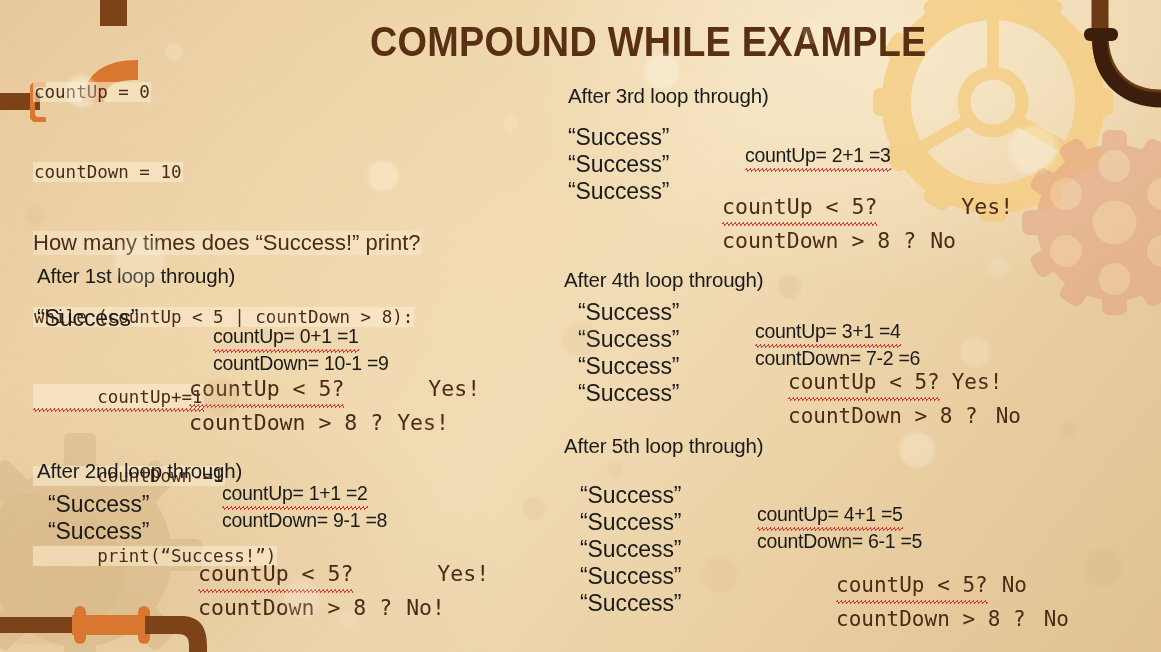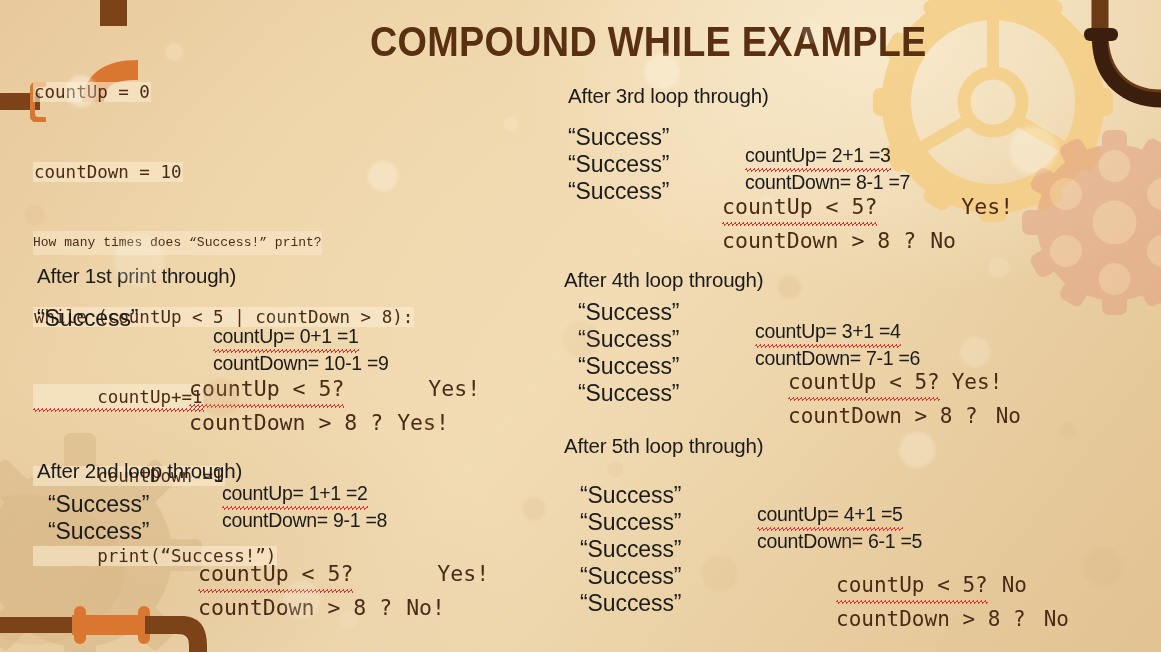--- a/index.html
+++ b/index.html
@@ -101,22 +101,22 @@
   #code-block .ln { display: block; }
   #code-block .ln > span {
     background: rgba(250,234,205,.62);
     padding: 0 1px;
   }
   #code-block .gap { height: 13px; display: block; }
 
   #question {
     position: absolute;
     left: 33px; top: 231px;
-    font-family: Liberation Mono, monospace;
-    font-size: 13px;
+    font-family: Liberation Sans, sans-serif;
+    font-size: 22px;
     line-height: 24px;
     color: #4a2b16;
     white-space: pre;
     background: rgba(250,234,205,.50);
   }
 
   
   .loop { position: absolute; }
 
   .loop-head {
@@ -294,21 +294,21 @@
     <span class="gap"></span>
     <span class="ln"><span>while (countUp &lt; 5 | countDown &gt; 8):</span></span>
     <span class="ln"><span class="sq sq-mono">      countUp+=1</span></span>
     <span class="ln"><span>      countDown-=1</span></span>
     <span class="ln"><span>      print(“Success!”)</span></span>
   </div>
 
   <div id="question">How many times does “Success!” print?</div>
 
   <div class="loop" style="left:0; top:0;">
-    <div class="loop-head" style="position:absolute; left:37px; top:264px;">After 1st print through)</div>
+    <div class="loop-head" style="position:absolute; left:37px; top:264px;">After 1st loop through)</div>
 
     <div class="success-col" style="left:37px; top:305px;">
       <div class="s">“Success”</div>
     </div>
 
     <div class="vals" style="left:213px; top:303px;">
       <div class="v"><span class="sq">countUp= 0+1 =1</span></div>
       <div class="v">countDown= 10-1 =9</div>
     </div>
 
@@ -341,42 +341,41 @@
     <div class="loop-head" style="position:absolute; left:568px; top:84px;">After 3rd loop through)</div>
 
     <div class="success-col" style="left:568px; top:124px;">
       <div class="s">“Success”</div>
       <div class="s">“Success”</div>
       <div class="s">“Success”</div>
     </div>
 
     <div class="vals" style="left:745px; top:122px;">
       <div class="v"><span class="sq">countUp= 2+1 =3</span></div>
-      <div class="v">countDown= 8-1 =7</div>
     </div>
 
     <div class="checks" style="left:722px; top:190px;">
       <div class="c"><span class="sq sq-mono">countUp &lt; 5?</span><span style="display:inline-block;width:84px"></span><span>Yes!</span></div>
       <div class="c"><span>countDown &gt; 8 ?</span><span style="display:inline-block;width:14px"></span><span>No</span></div>
     </div>
   </div>
 
   <div class="loop" style="left:0; top:0;">
     <div class="loop-head" style="position:absolute; left:564px; top:268px;">After 4th loop through)</div>
 
     <div class="success-col" style="left:578px; top:299px;">
       <div class="s">“Success”</div>
       <div class="s">“Success”</div>
       <div class="s">“Success”</div>
       <div class="s">“Success”</div>
     </div>
 
     <div class="vals" style="left:755px; top:298px;">
       <div class="v"><span class="sq">countUp= 3+1 =4</span></div>
-      <div class="v">countDown= 7-1 =6</div>
+      <div class="v">countDown= 7-2 =6</div>
     </div>
 
     <div class="checks" style="left:788px; top:365px;">
       <div class="c small"><span class="sq sq-mono">countUp &lt; 5?</span><span style="display:inline-block;width:12px"></span><span>Yes!</span></div>
       <div class="c small"><span>countDown &gt; 8 ?</span><span style="display:inline-block;width:18px"></span><span>No</span></div>
     </div>
   </div>
 
   <div class="loop" style="left:0; top:0;">
     <div class="loop-head" style="position:absolute; left:564px; top:434px;">After 5th loop through)</div>

